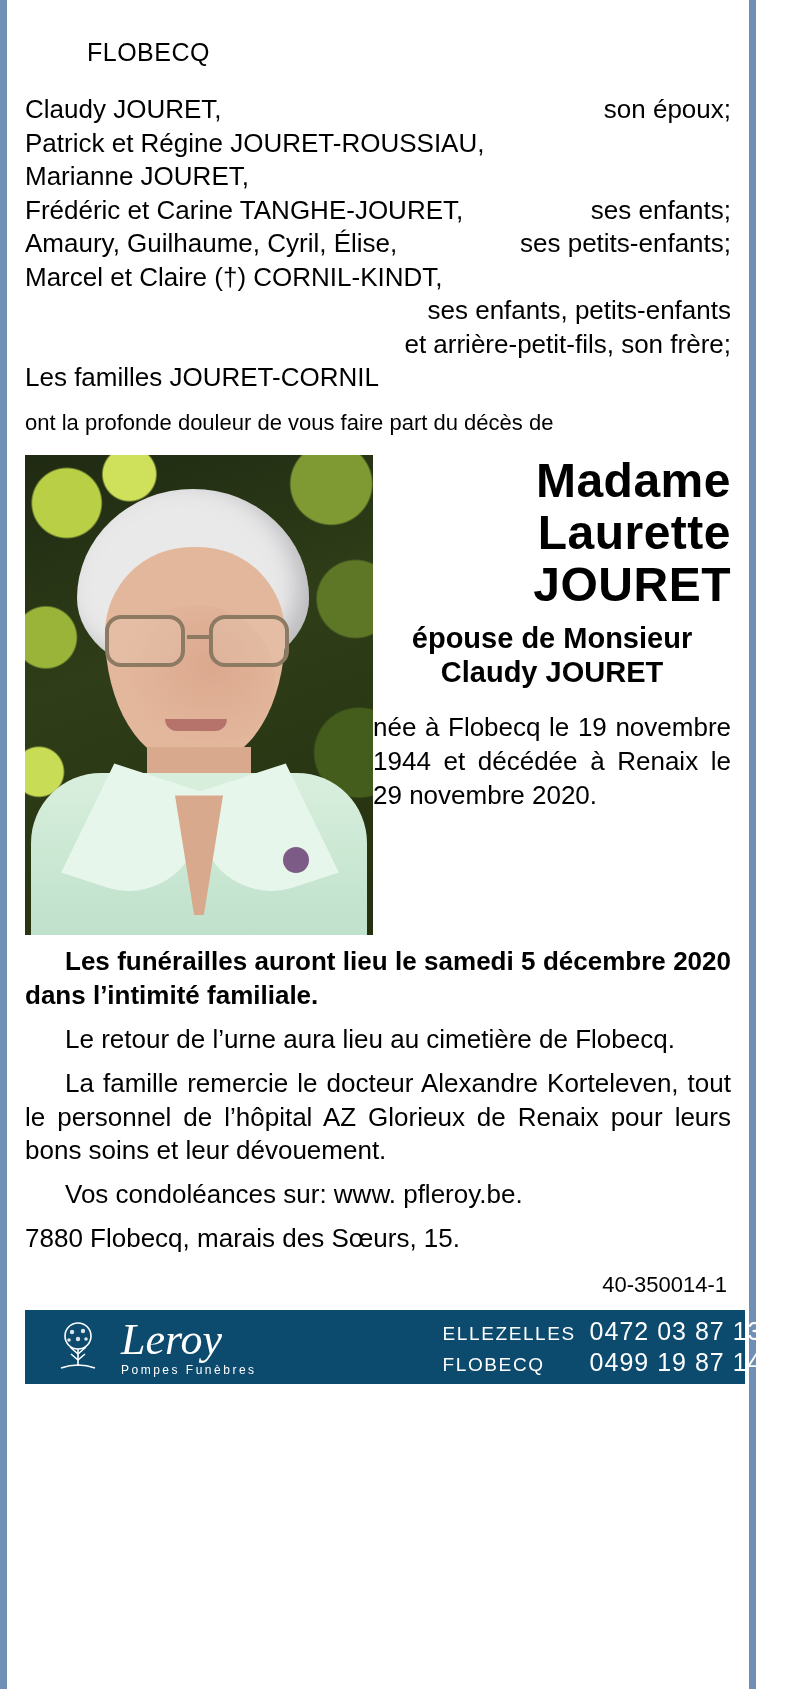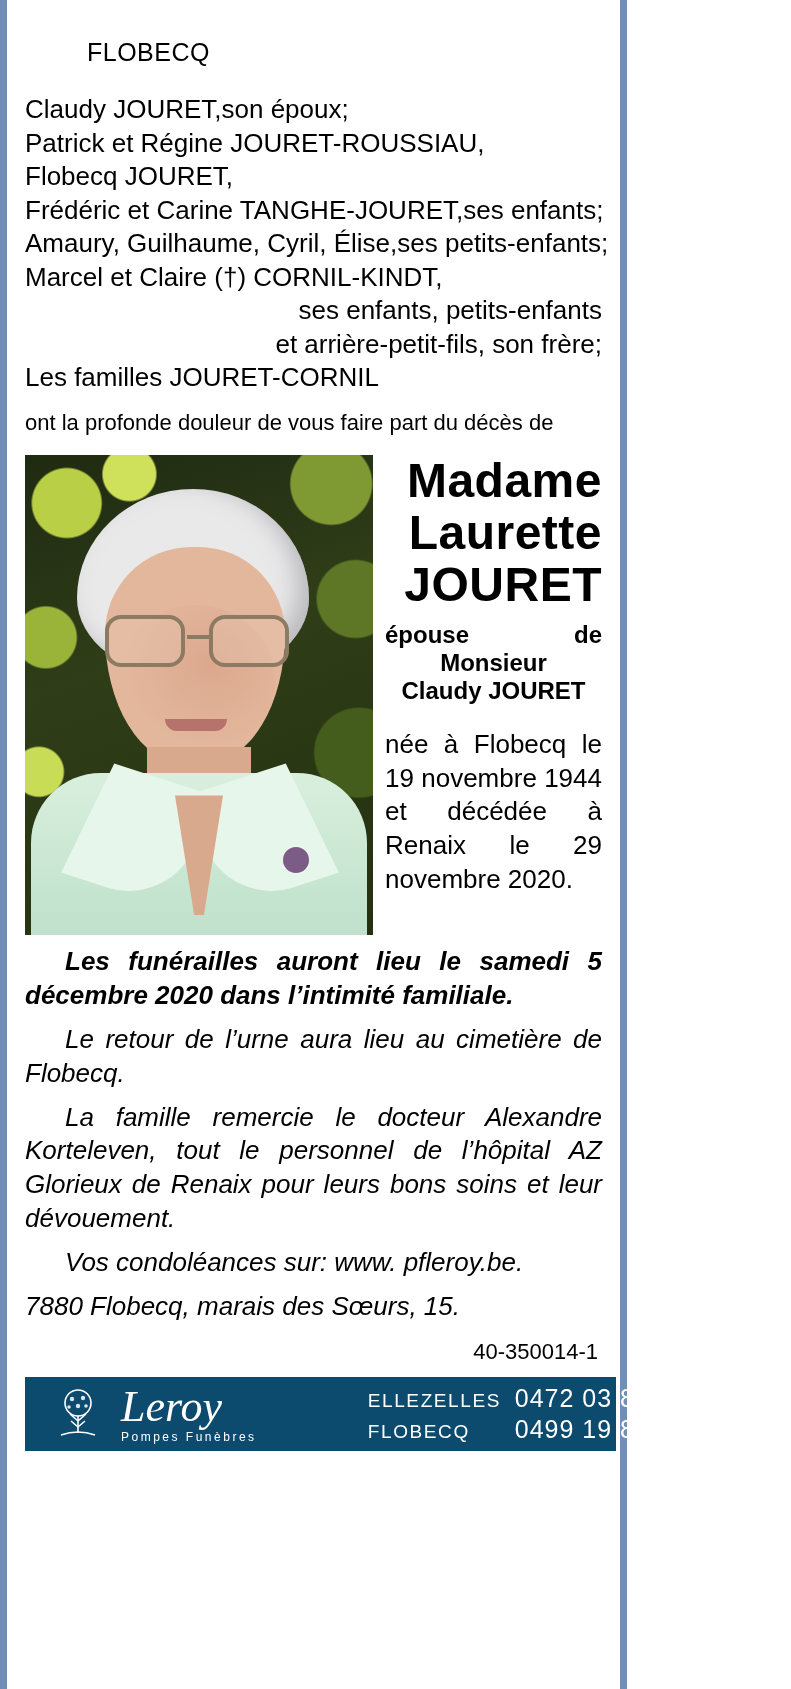--- a/index.html
+++ b/index.html
@@ -7,21 +7,21 @@
   body {
     width: 791px;
     height: 1689px;
     background: #ffffff;
     font-family: "Liberation Sans", sans-serif;
     color: #000000;
     overflow: hidden;
   }
   .notice {
     position: relative;
-    width: 627px;
+    width: 756px;
     height: 1689px;
     background: #ffffff;
     border-left: 7px solid #6f8fb5;
     border-right: 7px solid #6f8fb5;
     padding: 0;
   }
   .inner {
     padding: 0 18px;
   }
   
@@ -31,20 +31,21 @@
     padding: 38px 0 26px 62px;
     font-family: "Liberation Sans", sans-serif;
   }
   
   .family {
     font-size: 26px;
     line-height: 1.29;
   }
   .frow {
     display: flex;
+    justify-content: space-between;
     align-items: baseline;
     white-space: nowrap;
   }
   .frow .left { text-align: left; }
   .frow .right { text-align: right; }
   .fline { white-space: nowrap; }
   .fline.rightish { text-align: right; }
 
   .announce {
     font-size: 22px;
@@ -138,33 +139,33 @@
     background: #d9a98d; transform: rotate(0deg);
     clip-path: polygon(50% 0, 100% 0, 60% 100%, 40% 100%, 0 0);
   }
   .brooch {
     position: absolute; left: 258px; top: 392px; width: 26px; height: 26px;
     background: #7c5c86; border-radius: 50%;
   }
 
   .nameblock {
     flex: 1 1 auto;
-    padding-left: 12px;
+    padding-left: 0;
     text-align: right;
   }
   .dname {
     font-weight: bold;
     font-size: 48px;
     line-height: 1.08;
     letter-spacing: 0.5px;
   }
   .dname .l2 { display: block; }
   .spouse {
     font-weight: bold;
-    font-size: 24px;
+    font-size: 29px;
     line-height: 1.18;
     margin-top: 10px;
     text-align: justify;
     text-align-last: center;
   }
   .spouse .l2 { display: block; text-align: center; }
   .dates {
     font-size: 26px;
     line-height: 1.3;
     margin-top: 22px;
@@ -174,21 +175,20 @@
 
   .body-text {
     font-size: 26px;
     line-height: 1.3;
   }
   .p {
     margin-top: 10px;
     text-align: justify;
     text-align-last: left;
     text-indent: 40px;
-    font-style: italic;
   }
   .p.noindent { text-indent: 0; }
   .p.bold { font-weight: bold; }
 
   .ref {
     margin-top: 16px;
     text-align: right;
     font-size: 22px;
     padding-right: 4px;
   }
@@ -264,21 +264,21 @@
     <div class="family">
       <div class="frow">
         <span class="left">Claudy JOURET,</span>
         <span class="right">son époux;</span>
       </div>
       <div class="frow">
         <span class="left">Patrick et Régine JOURET-ROUSSIAU,</span>
         <span class="right"></span>
       </div>
       <div class="frow">
-        <span class="left">Flobecq JOURET,</span>
+        <span class="left">Marianne JOURET,</span>
         <span class="right"></span>
       </div>
       <div class="frow">
         <span class="left">Frédéric et Carine TANGHE-JOURET,</span>
         <span class="right">ses enfants;</span>
       </div>
       <div class="frow">
         <span class="left">Amaury, Guilhaume, Cyril, Élise,</span>
         <span class="right">ses petits-enfants;</span>
       </div>

